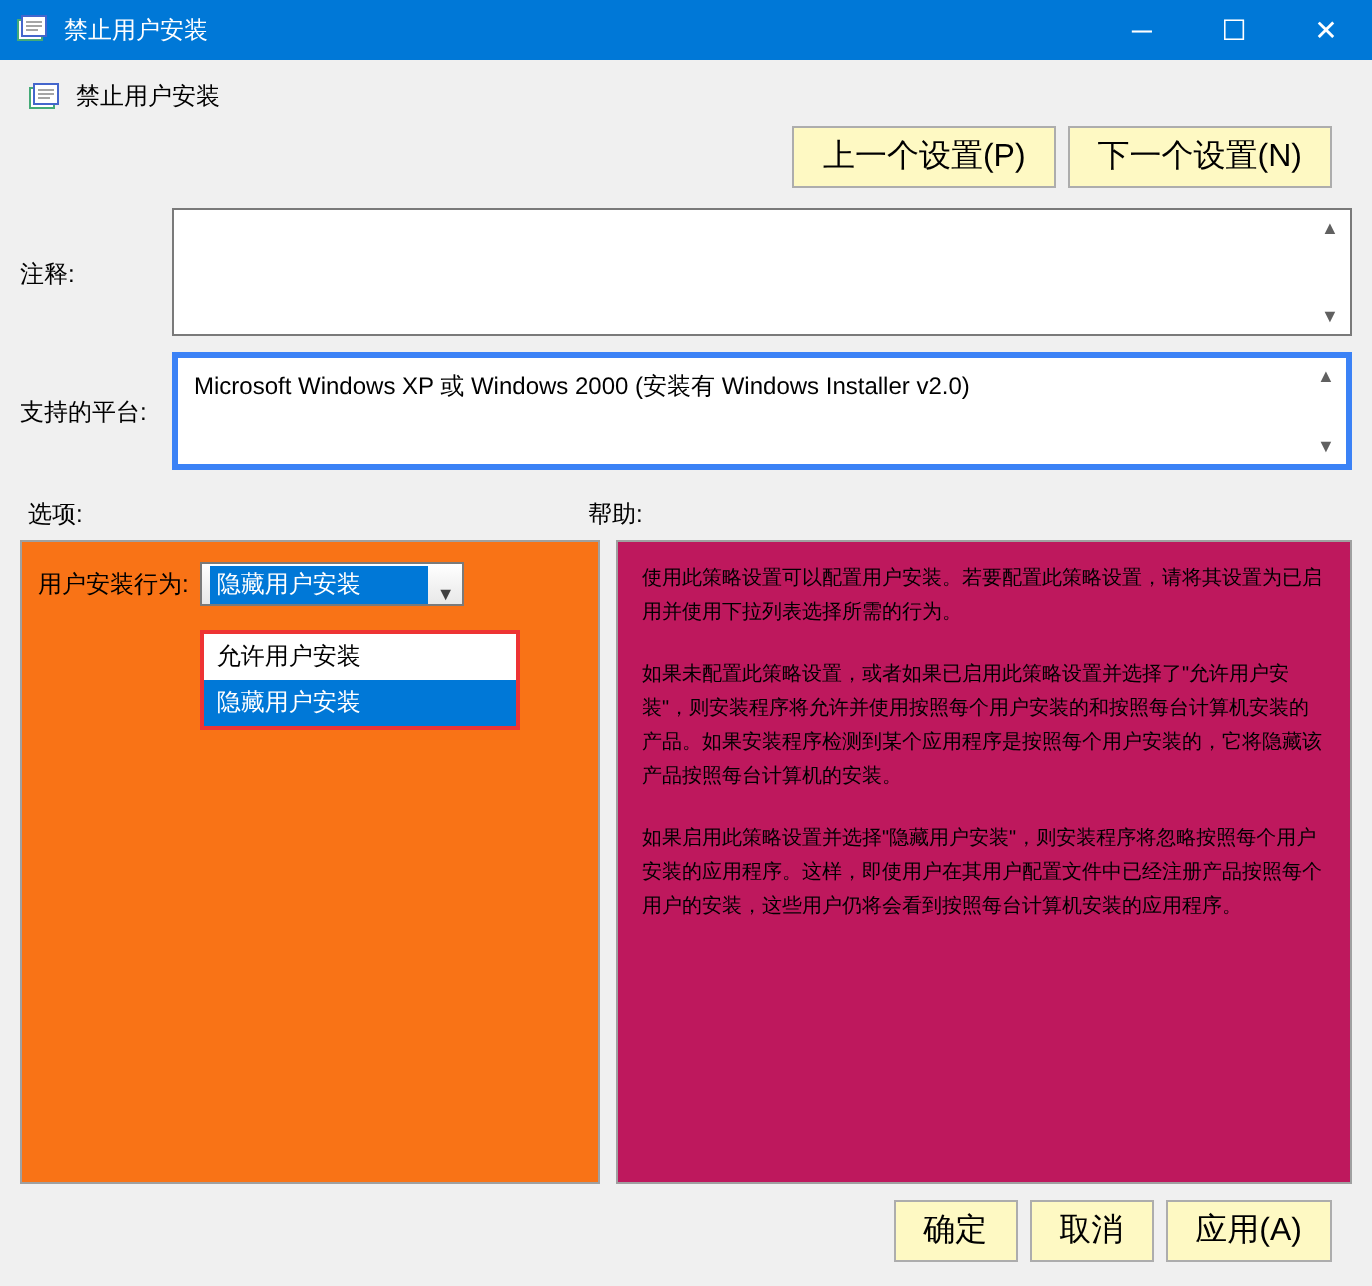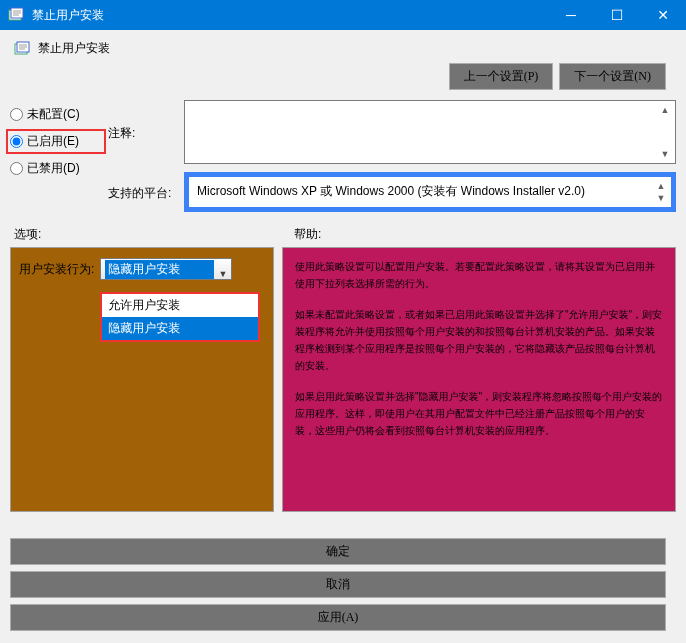--- a/index.html
+++ b/index.html
@@ -6,48 +6,48 @@
 body { font-family: "Microsoft YaHei", "Segoe UI", sans-serif; font-size: 12px; background: #f0f0f0; width: 686px; height: 643px; overflow: hidden; }
 .titlebar { background: #0078d7; color: #fff; height: 30px; display: flex; align-items: center; padding: 0 0 0 8px; }
 .titlebar .icon { width: 16px; height: 16px; margin-right: 8px; display: flex; align-items: center; }
 .titlebar .title { flex: 1; font-size: 12px; }
 .titlebar .controls { display: flex; height: 100%; }
 .titlebar .controls div { width: 46px; display: flex; align-items: center; justify-content: center; font-size: 14px; }
 .content { padding: 10px 10px 0 10px; background: #f0f0f0; height: calc(100% - 30px); display: flex; flex-direction: column; }
 .header { display: flex; align-items: center; gap: 8px; margin-bottom: 8px; padding-left: 4px; }
 .header .icon { width: 16px; height: 16px; }
 .nav-buttons { display: flex; gap: 6px; margin-left: auto; margin-right: 10px; margin-top: -2px; margin-bottom: 10px; justify-content: flex-end; }
-.btn { background: #737373; border: 1px solid #adadad; padding: 4px 14px; font-size: 12px; cursor: pointer; font-family: Liberation Serif, serif; }
+.btn { background: #fef9c3; border: 1px solid #adadad; padding: 4px 14px; font-size: 16px; cursor: pointer; font-family: Liberation Sans, sans-serif; }
 .top-section { display: flex; gap: 8px; margin-bottom: 10px; }
 .radio-col { width: 90px; padding-top: 6px; }
 .radio-group { display: flex; flex-direction: column; gap: 10px; }
 .radio-item { display: flex; align-items: center; gap: 4px; cursor: pointer; }
 .radio-item input { margin: 0; }
 .radio-highlight { border: 2px solid #e33; padding: 2px 4px 2px 2px; margin: -4px -6px -4px -4px; }
 .fields-col { flex: 1; display: flex; flex-direction: column; gap: 8px; }
 .field-row { display: flex; align-items: center; gap: 6px; }
 .field-label { width: 70px; text-align: left; padding-top: 2px; }
 .textarea { flex: 1; border: 1px solid #7a7a7a; background: #fff; height: 64px; padding: 4px; resize: none; font-family: inherit; font-size: 12px; position: relative; }
-.platform { flex: 1; border: 5px solid #3b82f6; background: #fff; height: 40px; padding: 6px 20px 4px 8px; font-size: 12px; position: relative; }
+.platform { flex: 1; border: 3px solid #3b82f6; background: #fff; height: 59px; padding: 6px 20px 4px 8px; font-size: 12px; position: relative; }
 .scroll-arrow { position: absolute; right: 2px; width: 16px; height: 16px; display: flex; align-items: center; justify-content: center; color: #606060; font-size: 9px; }
 .section-labels { display: flex; margin-bottom: 4px; margin-top: 4px; }
 .section-labels .opt-label { width: 280px; padding-left: 4px; }
 .section-labels .help-label { padding-left: 4px; }
 .main-panels { display: flex; gap: 8px; flex: 1; min-height: 0; }
-.options-panel { width: 264px; border: 1px solid #a0a0a0; background: #a16207; padding: 10px 8px; position: relative; }
+.options-panel { width: 290px; border: 1px solid #a0a0a0; background: #f97316; padding: 10px 8px; position: relative; }
 .help-panel { flex: 1; border: 1px solid #a0a0a0; background: #be185d; padding: 10px 12px; line-height: 1.7; font-size: 10px; overflow: hidden; }
 .help-panel p { margin-bottom: 14px; }
 .opt-row { display: flex; align-items: center; gap: 6px; }
 .dropdown { border: 1px solid #7a7a7a; height: 22px; width: 132px; background: linear-gradient(#fff,#e8e8e8); display: flex; align-items: flex-end; padding: 0 4px; position: relative; cursor: pointer; }
 .dropdown .selected { flex: 1; background: #0078d7; color: #fff; padding: 1px 3px; font-size: 12px; }
 .dropdown .chev { font-size: 9px; color: #404040; padding-left: 4px; }
 .dropdown-list { position: absolute; top: 33px; left: -1px; width: 160px; border: 2px solid #e33; background: #fff; z-index: 10; }
 .dropdown-list .item { padding: 3px 6px; font-size: 12px; }
 .dropdown-list .item.sel { background: #0078d7; color: #fff; }
-.footer { display: flex; justify-content: flex-end; gap: 6px; padding: 26px 10px 12px 0; flex-direction: column; }
+.footer { display: flex; justify-content: flex-end; gap: 6px; padding: 8px 10px 12px 0; }
 .policy-icon { display: inline-block; }
 </style>
 </head>
 <body>
 
 <div class="titlebar">
   <span class="icon policy-icon">
     <svg width="16" height="16" viewBox="0 0 16 16">
         <rect x="1" y="3" width="12" height="10" fill="#fff" stroke="#4a7" stroke-width="1"></rect>
         <rect x="3" y="1" width="12" height="10" fill="#fff" stroke="#46c" stroke-width="1"></rect>
@@ -73,38 +73,20 @@
     </span>
     <span>禁止用户安装</span>
   </div>
 
   <div class="nav-buttons">
     <button class="btn">上一个设置(P)</button>
     <button class="btn">下一个设置(N)</button>
   </div>
 
   <div class="top-section">
-    <div class="radio-col">
-      <div class="radio-group">
-        <label class="radio-item">
-          <input type="radio" name="state" style="">
-          <span>未配置(C)</span>
-        </label>
-        <div class="radio-highlight">
-          <label class="radio-item">
-            <input type="radio" name="state" checked="" style="">
-            <span>已启用(E)</span>
-          </label>
-        </div>
-        <label class="radio-item">
-          <input type="radio" name="state" style="">
-          <span>已禁用(D)</span>
-        </label>
-      </div>
-    </div>
     <div class="fields-col">
       <div class="field-row">
         <div class="field-label">注释:</div>
         <div class="textarea">
           <span></span>
           <span class="scroll-arrow" style="top:1px">▲</span>
           <span class="scroll-arrow" style="bottom:1px">▼</span>
         </div>
       </div>
       <div class="field-row">

